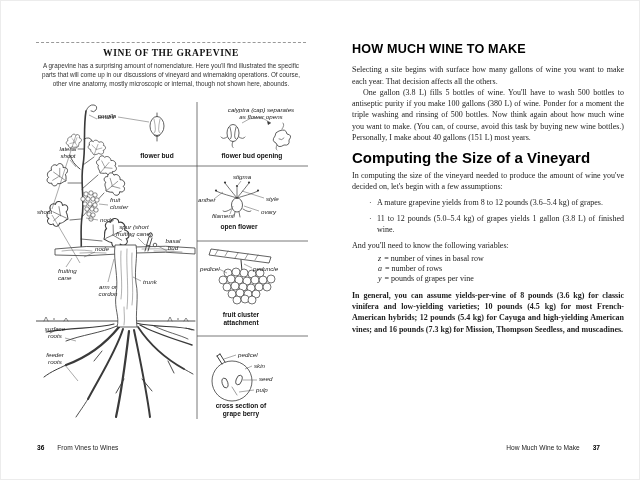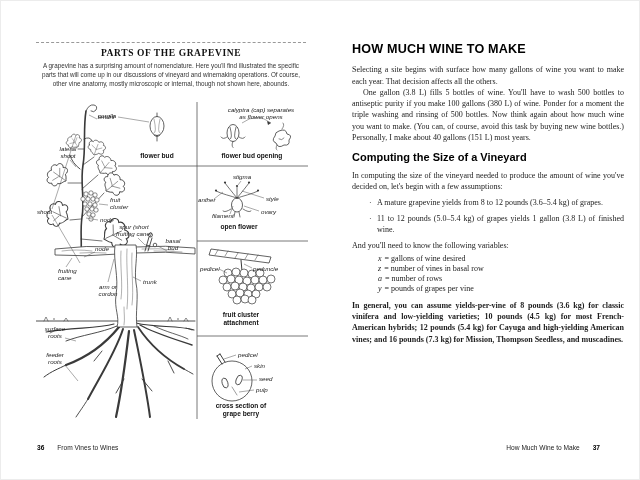--- a/index.html
+++ b/index.html
@@ -40,21 +40,21 @@
   .wht { fill:#fff; stroke:#3a3a3a; stroke-width:0.8; }
   
   .page-right { left:352px; top:44px; width:272px; font-size:8px; line-height:11.3px; text-align:justify; }
   .rp-title {
     font-family:"Liberation Sans", sans-serif;
     font-weight:bold; font-size:12.6px; letter-spacing:0.2px; color:#000;
     margin-bottom:9px; text-align:left;
   }
   .rp-sub {
     font-family:"Liberation Sans", sans-serif;
-    font-weight:bold; font-size:11px; color:#000;
+    font-weight:bold; font-size:15px; color:#000;
     margin:9px 0 6px 0; text-align:left;
   }
   .para { margin-bottom:0; }
   .indent { text-indent:11px; }
   ul.assumptions { list-style:none; margin:5px 0 2px 0; padding-left:25px; }
   ul.assumptions li { position:relative; margin-bottom:4.5px; }
   ul.assumptions .blt { position:absolute; left:-8px; top:0; }
   .vars { margin:3px 0 3px 26px; line-height:9.8px; text-align:left; }
   .var-sym { font-style:italic; }
   .var-desc { margin-left:3px; }
@@ -68,21 +68,21 @@
   .footer-right { right:40px; }
   .pg-num { font-weight:bold; color:#000; }
   .footer-left .pg-num { margin-right:13px; }
   .footer-right .pg-num { margin-left:13px; }
 </style>
 </head>
 <body>
 
 <div class="page page-left">
   <div class="panel-header">
-    <div class="panel-title">PARTS OF THE GRAPEVINE</div>
+    <div class="panel-title">WINE OF THE GRAPEVINE</div>
     <div class="panel-intro">A grapevine has a surprising amount of nomenclature. Here you'll find illustrated the specific parts that will come up in our discussions of vineyard and winemaking operations. Of course, other vine anatomy, mostly microscopic or internal, though not shown here, abounds.</div>
   </div>
 
   <svg class="illustration" viewBox="0 0 272 330">
     <defs>
       <g id="leaf">
         <path d="M0,0 C-2,-2 -5,-1 -6,-4 C-9,-3 -11,-6 -9,-8 C-12,-10 -10,-14 -7,-13 C-7,-16 -3,-17 -1,-15 C1,-18 5,-17 5,-14 C8,-15 10,-11 7,-9 C10,-7 8,-3 4,-4 C3,-2 1,-1 0,0 Z" fill="#fff" stroke="#3a3a3a" stroke-width="0.7"></path>
         <path d="M0,-1 L-1,-13 M-1,-7 L-7,-9 M-1,-6 L5,-11" stroke="#3a3a3a" stroke-width="0.4" fill="none"></path>
       </g>
     </defs>
@@ -322,21 +322,20 @@
   <p class="para indent">One gallon (3.8 L) fills 5 bottles of wine. You'll have to wash 500 bottles to antiseptic purity if you make 100 gallons (380 L) of wine. Ponder for a moment the triple washing and rinsing of 500 bottles. Now think again about how much wine you want to make. (You can, of course, avoid this task by buying new wine bottles.) Personally, I make about 40 gallons (151 L) most years.</p>
   <h2 class="rp-sub">Computing the Size of a Vineyard</h2>
   <p class="para">In computing the size of the vineyard needed to produce the amount of wine you've decided on, let's begin with a few assumptions:</p>
   <ul class="assumptions">
     <li><span class="blt">·</span><span>A mature grapevine yields from 8 to 12 pounds (3.6–5.4 kg) of grapes.</span></li>
     <li><span class="blt">·</span><span>11 to 12 pounds (5.0–5.4 kg) of grapes yields 1 gallon (3.8 L) of finished wine.</span></li>
     <li><span class="blt">·</span></li>
   </ul>
   <p class="para">And you'll need to know the following variables:</p>
   <div class="vars">
-    <div class="var-row"><span class="var-sym">x</span><span class="var-desc">= gallons of wine desired</span></div>
     <div class="var-row"><span class="var-sym">z</span><span class="var-desc">= number of vines in basal row</span></div>
     <div class="var-row"><span class="var-sym">a</span><span class="var-desc">= number of rows</span></div>
     <div class="var-row"><span class="var-sym">y</span><span class="var-desc">= pounds of grapes per vine</span></div>
   </div>
   <p class="para mt">In general, you can assume yields-per-vine of 8 pounds (3.6 kg) for classic vinifera and low-yielding varieties; 10 pounds (4.5 kg) for most French-American hybrids; 12 pounds (5.4 kg) for Cayuga and high-yielding American vines; and 16 pounds (7.3 kg) for Mission, Thompson Seedless, and muscadines.</p>
 </div>
 
 <div class="footer footer-left">
   <span class="pg-num">36</span><span>From Vines to Wines</span>
 </div>

